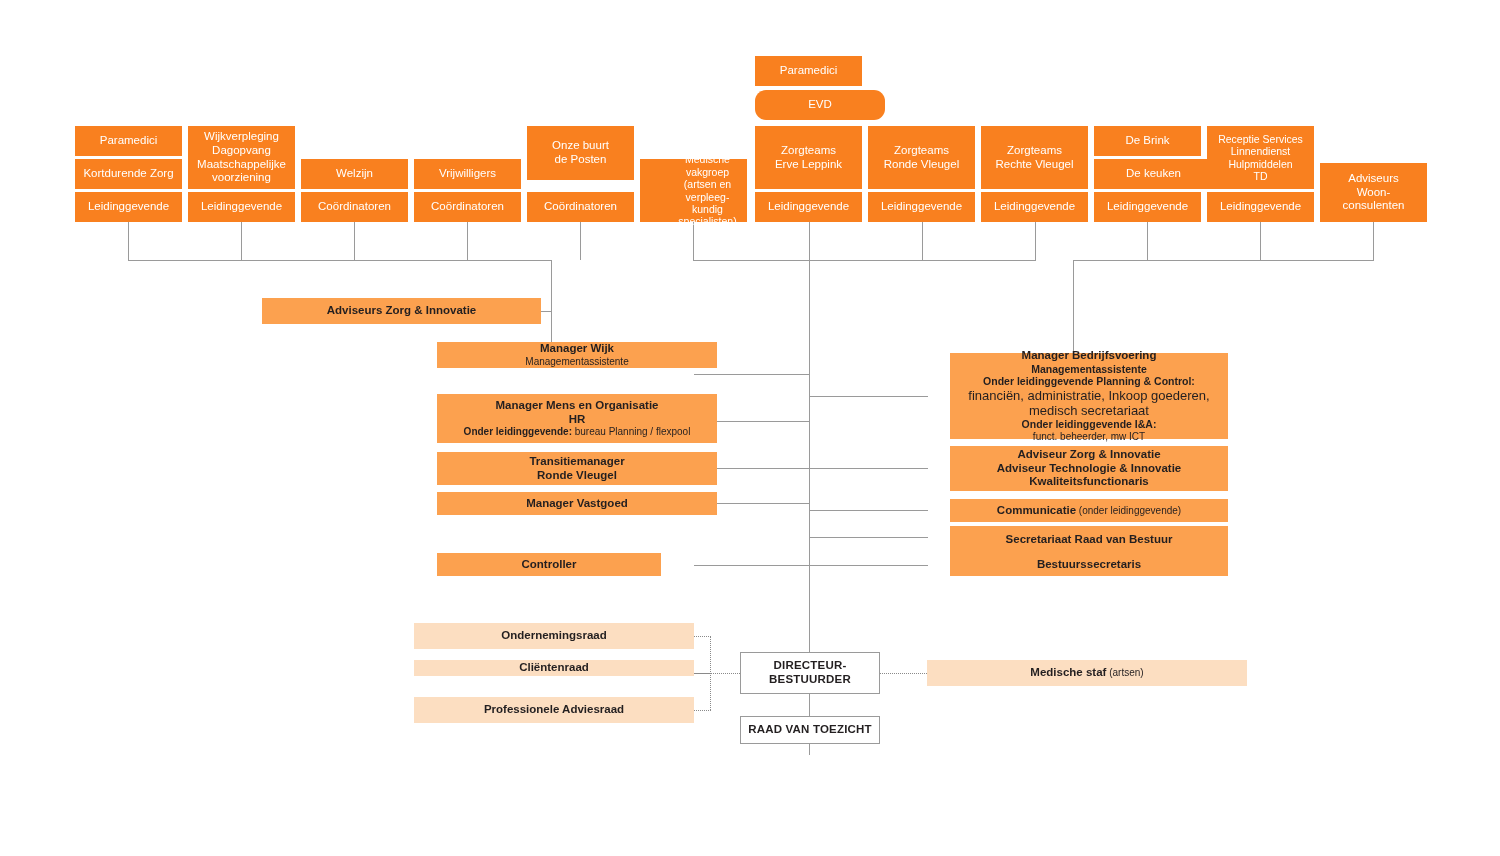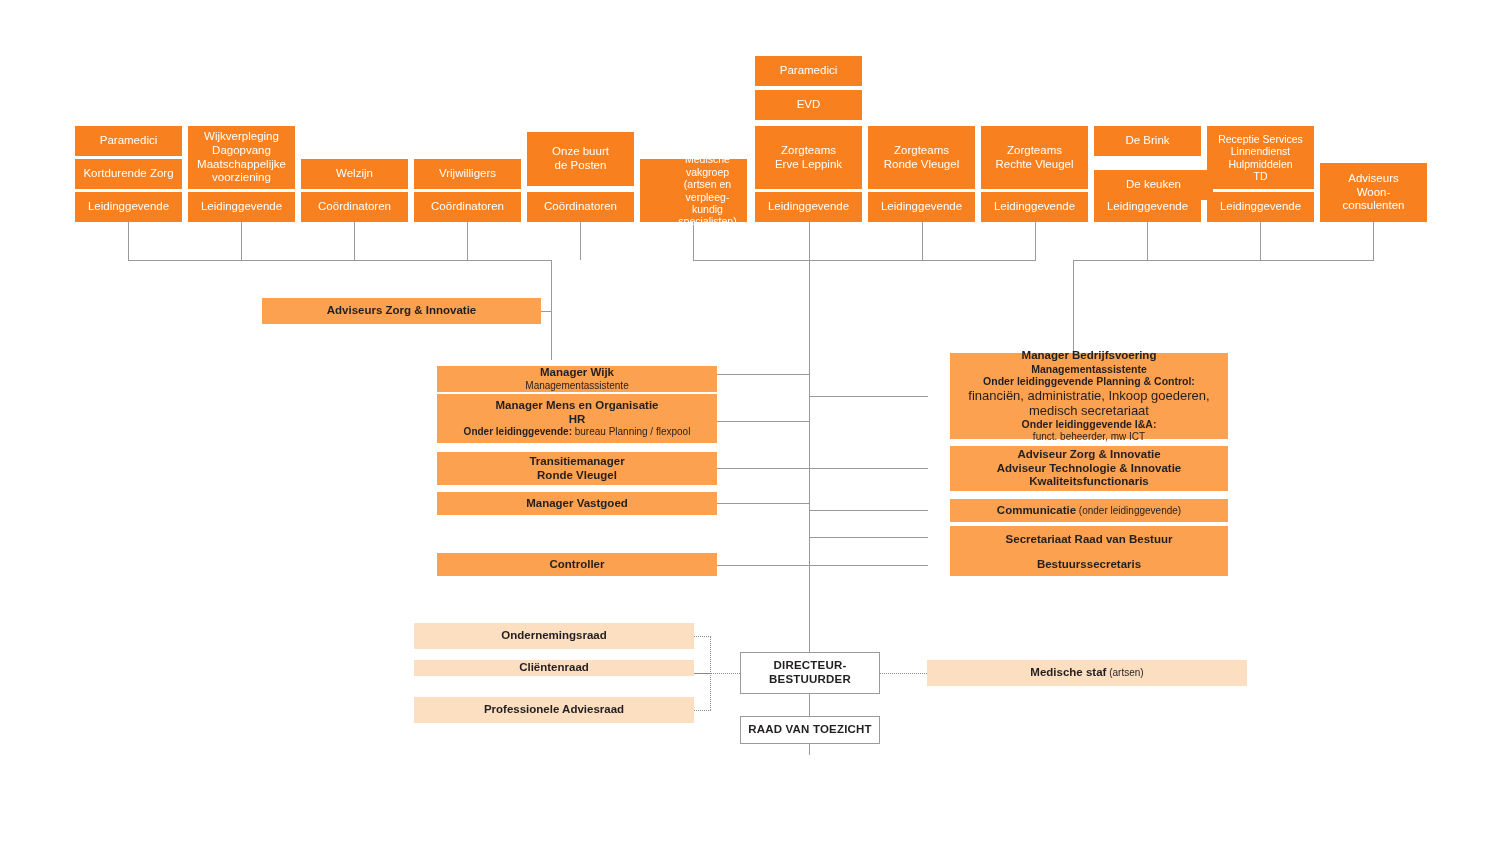--- a/index.html
+++ b/index.html
@@ -173,21 +173,21 @@
     <span class="lines">
         <span class="ln">Vrijwilligers</span>
       </span>
   </div>
   <div class="box unit" style="left:414px;top:192px;width:107px;height:30px;">
     <span class="lines">
         <span class="ln">Coördinatoren</span>
       </span>
   </div>
 
-  <div class="box unit" style="left:527px;top:126px;width:107px;height:54px;margin-top:6px;">
+  <div class="box unit" style="left:527px;top:126px;width:107px;height:54px;">
     <span class="lines">
       <span class="ln">Onze buurt</span>
       <span class="ln">de Posten</span>
     </span>
   </div>
   <div class="box unit" style="left:527px;top:192px;width:107px;height:30px;">
     <span class="lines">
         <span class="ln">Coördinatoren</span>
       </span>
   </div>
@@ -198,21 +198,21 @@
       <span class="ln">(artsen en verpleeg-</span>
       <span class="ln">kundig  specialisten)</span>
     </span>
   </div>
 
   <div class="box unit" style="left:755px;top:56px;width:107px;height:30px;">
     <span class="lines">
         <span class="ln">Paramedici</span>
       </span>
   </div>
-  <div class="box unit" style="left:755px;top:90px;width:107px;height:30px;">
+  <div class="box unit" style="left:755px;top:90px;width:130px;height:30px;border-radius:11px;">
     <span class="lines">
         <span class="ln">EVD</span>
       </span>
   </div>
   <div class="box unit" style="left:755px;top:126px;width:107px;height:63px;">
     <span class="lines">
       <span class="ln">Zorgteams</span>
       <span class="ln">Erve Leppink</span>
     </span>
   </div>
@@ -244,21 +244,21 @@
     <span class="lines">
         <span class="ln">Leidinggevende</span>
       </span>
   </div>
 
   <div class="box unit" style="left:1094px;top:126px;width:107px;height:30px;">
     <span class="lines">
         <span class="ln">De Brink</span>
       </span>
   </div>
-  <div class="box unit" style="left:1094px;top:170px;width:119px;height:30px;">
+  <div class="box unit" style="left:1094px;top:159px;width:119px;height:30px;">
     <span class="lines">
         <span class="ln">De keuken</span>
       </span>
   </div>
   <div class="box unit" style="left:1094px;top:192px;width:107px;height:30px;">
     <span class="lines">
         <span class="ln">Leidinggevende</span>
       </span>
   </div>
 
@@ -283,21 +283,21 @@
       <span class="ln">consulenten</span>
     </span>
   </div>
 
   <div class="box mgmt" style="left:239px;top:298px;width:279px;height:26px;">
     <span class="lines">
         <span class="ln b">Adviseurs Zorg &amp; Innovatie</span>
       </span>
   </div>
 
-  <div class="box mgmt" style="left:414px;top:366px;width:280px;height:26px;">
+  <div class="box mgmt" style="left:414px;top:342px;width:280px;height:26px;">
     <span class="lines">
       <span class="ln b">Manager Wijk</span>
       <span class="ln n" style="font-size:10px;">Managementassistente</span>
     </span>
   </div>
 
   <div class="box mgmt" style="left:414px;top:394px;width:280px;height:49px;">
     <span class="lines">
       <span class="ln b">Manager Mens en Organisatie</span>
       <span class="ln b">HR</span>
@@ -311,21 +311,21 @@
       <span class="ln b">Ronde Vleugel</span>
     </span>
   </div>
 
   <div class="box mgmt" style="left:414px;top:492px;width:280px;height:23px;">
     <span class="lines">
         <span class="ln b">Manager Vastgoed</span>
       </span>
   </div>
 
-  <div class="box mgmt" style="left:414px;top:553px;width:280px;height:23px;">
+  <div class="box mgmt" style="left:414px;top:553px;width:224px;height:23px;">
     <span class="lines">
         <span class="ln b">Controller</span>
       </span>
   </div>
 
   <div class="box mgmt" style="left:927px;top:353px;width:278px;height:86px;">
     <span class="lines">
       <span class="ln b">Manager Bedrijfsvoering</span>
       <span class="ln b" style="font-size:10.5px;">Managementassistente</span>
       <span class="ln b" style="font-size:10.5px;">Onder leidinggevende Planning &amp; Control:</span>

